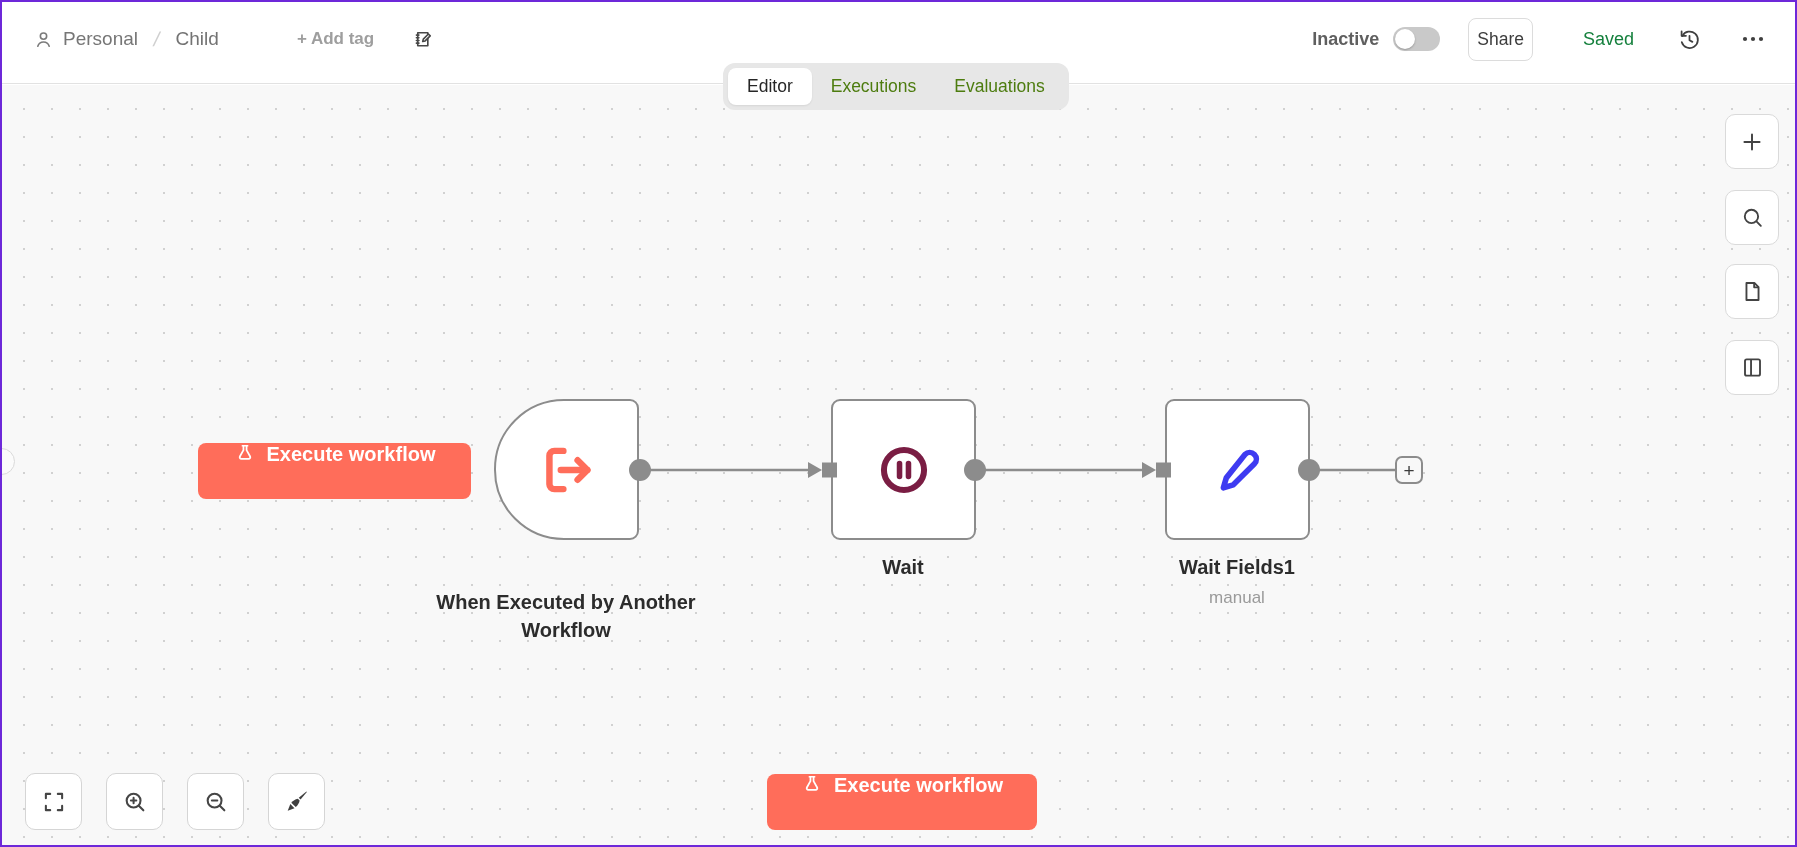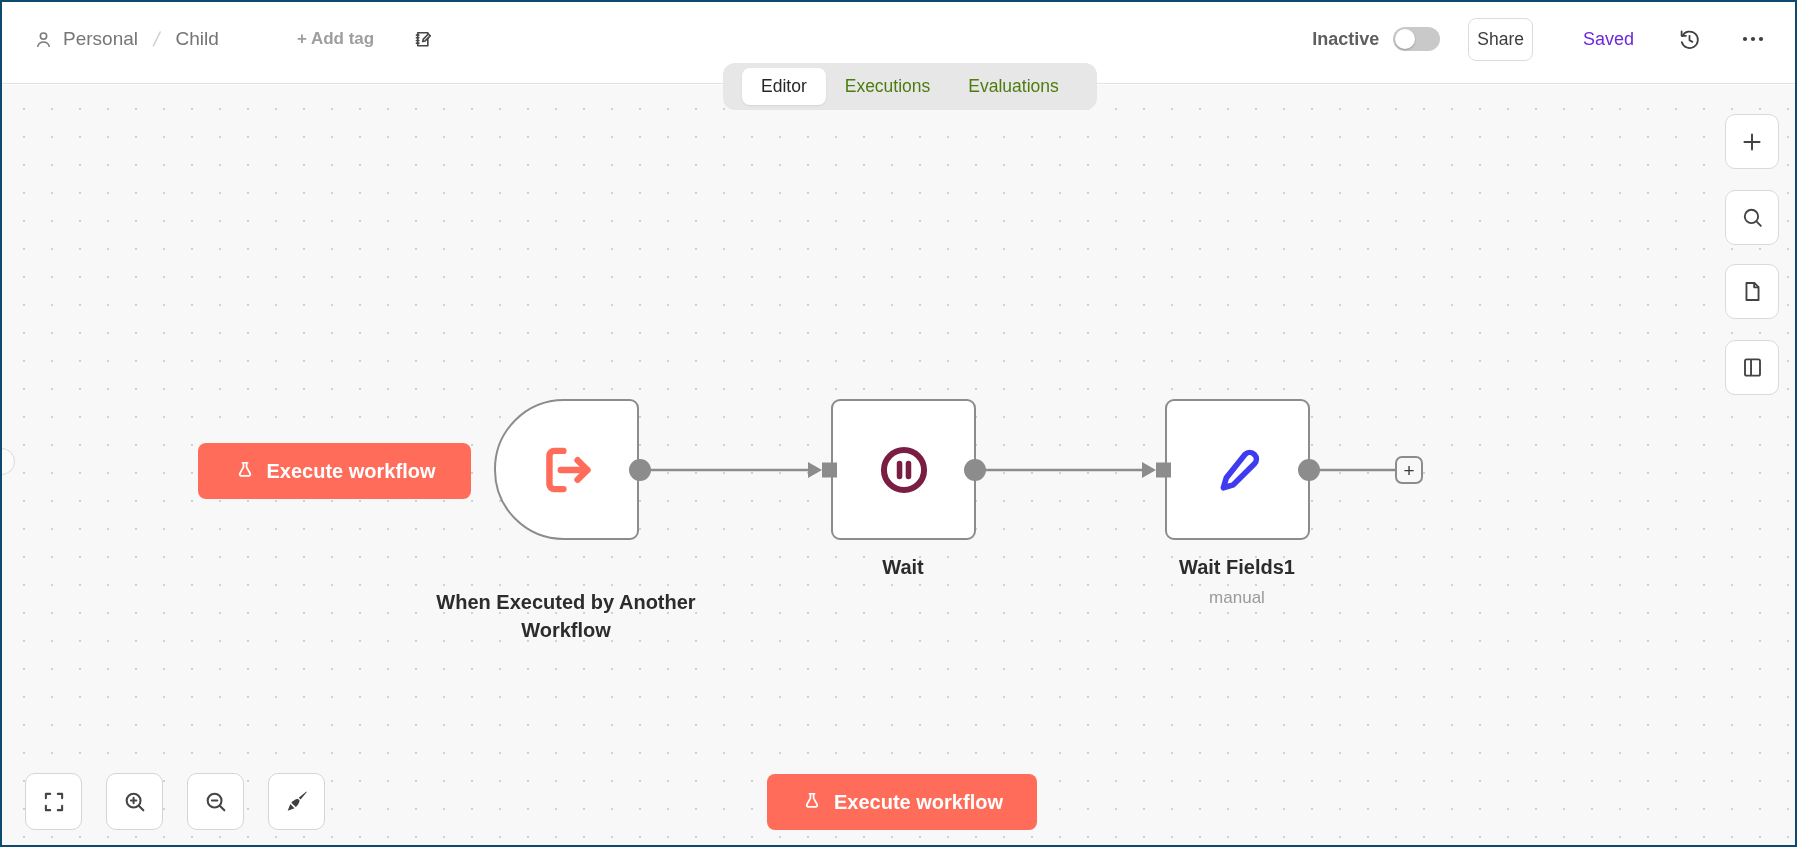--- a/index.html
+++ b/index.html
@@ -1,19 +1,19 @@
 <!DOCTYPE html>
 <html><head>
 <meta charset="utf-8">
 <style>
   * { box-sizing: border-box; margin: 0; padding: 0; }
   html,body { width:1797px; height:847px; font-family:"Liberation Sans", sans-serif; }
   .window {
     position:relative; width:1797px; height:847px; background:#ffffff;
-    border:2px solid #0c4a6e; overflow:hidden;
+    border:2px solid #6d28d9; overflow:hidden;
   }
 
   
   .header {
     position:absolute; top:0; left:0; right:0; height:82px;
     background:#ffffff; border-bottom:1px solid #e2e2e2; z-index:5;
   }
   .header-left {
     position:absolute; left:32px; top:0; height:74px;
     display:flex; align-items:center; gap:10px;
@@ -34,29 +34,29 @@
     background:#c9c9c9; border:none; cursor:pointer;
   }
   .toggle .knob {
     position:absolute; left:2px; top:2px; width:20px; height:20px;
     border-radius:50%; background:#ffffff; box-shadow:0 1px 2px rgba(0,0,0,.25);
   }
   .share-btn {
     margin-left:28px; padding:10px 8px; font-size:17.5px; color:#3d3d3d;
     background:#fff; border:1px solid #dcdcdc; border-radius:8px; cursor:pointer; font-family:inherit;
   }
-  .saved-label { font-size:18px; color:#6d28d9; margin-left:50px; }
+  .saved-label { font-size:18px; color:#15803d; margin-left:50px; }
   .icon-btn { background:none; border:none; cursor:pointer; display:flex; align-items:center; justify-content:center; }
   .history-btn { margin-left:42px; }
   .more-btn { margin-left:38px; }
 
   
   .tabbar {
     position:absolute; left:721px; top:61px; height:47px; z-index:6;
-    display:flex; align-items:center; background:#e7e7e7; border-radius:12px; padding:19px;
+    display:flex; align-items:center; background:#e7e7e7; border-radius:12px; padding:5px;
   }
   .tab {
     font-size:17.5px; color:#4d7c0f; padding:8px 19px; border:none; background:none;
     border-radius:8px; cursor:pointer; white-space:nowrap; font-family:inherit;
   }
   .tab.active { background:#ffffff; color:#262626; font-weight:500; box-shadow:0 1px 2px rgba(0,0,0,.08); }
 
   
   .canvas {
     position:absolute; top:83px; left:0; right:0; bottom:0;
@@ -77,21 +77,21 @@
     font-size:20px; font-weight:600; color:#2c2c2c; line-height:28px;
   }
   .node-sub {
     position:absolute; width:320px; text-align:center; z-index:2;
     font-size:17px; color:#9a9a9a; font-weight:400;
   }
 
   .exec-btn {
     position:absolute; height:56px; border:none; border-radius:8px; cursor:pointer;
     background:#ff6d5a; color:#ffffff; font-size:20px; font-weight:600; font-family:inherit;
-    display:flex; align-items:center; justify-content:center; gap:11px; z-index:2;
+    display:flex; justify-content:center; gap:11px; z-index:2;
   }
   .exec-canvas { left:196px; top:358px; width:273px; }
   .exec-footer { left:765px; top:689px; width:270px; }
 
   .plus-tip {
     position:absolute; left:1393px; top:371px; width:28px; height:28px; z-index:3;
     background:#f8f8f8; border:2px solid #8c8c8c; border-radius:7px; cursor:pointer;
     font-size:19px; color:#3c3c3c; line-height:23px; text-align:center; padding:0; font-family:inherit;
   }
   .side-handle {

